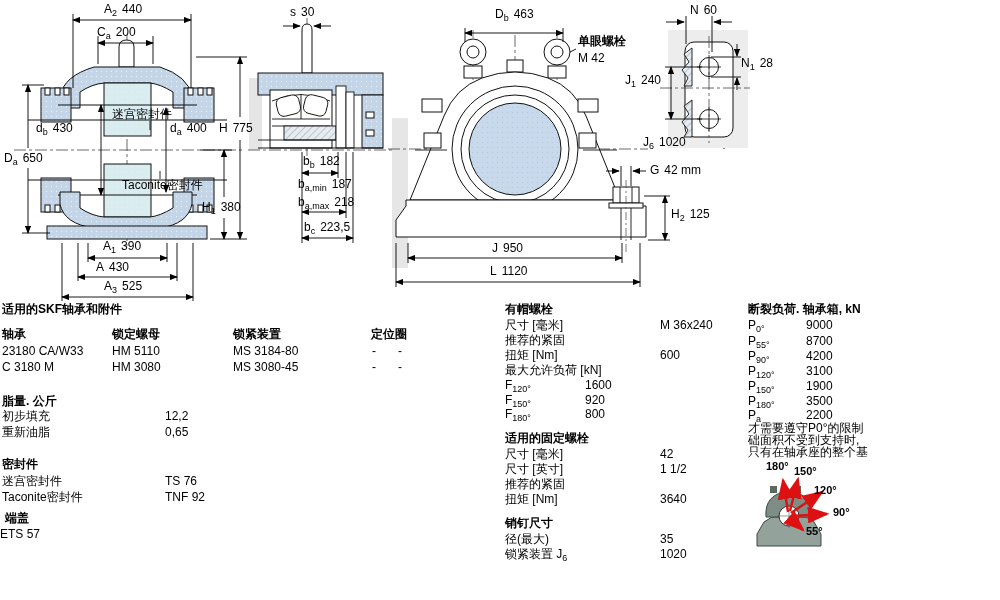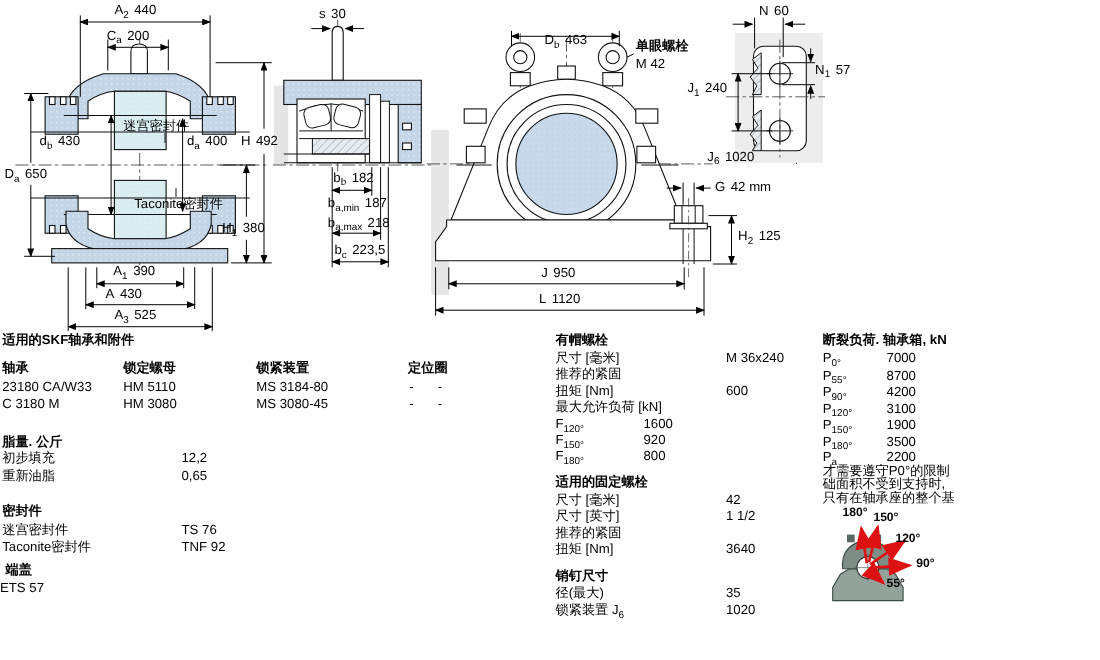--- a/index.html
+++ b/index.html
@@ -259,29 +259,29 @@
       <line x1="791" y1="513" x2="822" y2="492" marker-end="url(#ahr)"></line>
       <line x1="792" y1="516" x2="827" y2="514" marker-end="url(#ahr)"></line>
       <line x1="791" y1="519" x2="803" y2="530" marker-end="url(#ahr)"></line>
     </g>
   </g>
 </svg>
 
 <div class="lbl" style="left:104px;top:3px"><span>A</span><sub>2</sub><span class="val">440</span></div>
 <div class="lbl" style="left:97px;top:26px"><span>C</span><sub>a</sub><span class="val">200</span></div>
 <div class="lbl" style="left:290px;top:6px"><span>s</span><span class="val">30</span></div>
-<div class="lbl" style="left:495px;top:30px"><span>D</span><sub>b</sub><span class="val">463</span></div>
+<div class="lbl" style="left:495px;top:8px"><span>D</span><sub>b</sub><span class="val">463</span></div>
 <div class="lbl b" style="left:578px;top:35px">单眼螺栓</div>
 <div class="lbl" style="left:578px;top:52px">M 42</div>
 <div class="lbl" style="left:690px;top:4px"><span>N</span><span class="val">60</span></div>
-<div class="lbl" style="left:741px;top:57px"><span>N</span><sub>1</sub><span class="val">57</span></div>
+<div class="lbl" style="left:741px;top:57px"><span>N</span><sub>1</sub><span class="val">28</span></div>
 <div class="lbl" style="left:625px;top:74px"><span>J</span><sub>1</sub><span class="val">240</span></div>
 <div class="lbl" style="left:36px;top:122px"><span>d</span><sub>b</sub><span class="val">430</span></div>
 <div class="lbl" style="left:170px;top:122px"><span>d</span><sub>a</sub><span class="val">400</span></div>
-<div class="lbl" style="left:219px;top:122px"><span>H</span><span class="val">492</span></div>
+<div class="lbl" style="left:219px;top:122px"><span>H</span><span class="val">775</span></div>
 <div class="lbl" style="left:112px;top:108px">迷宫密封件</div>
 <div class="lbl" style="left:4px;top:152px"><span>D</span><sub>a</sub><span class="val">650</span></div>
 <div class="lbl" style="left:643px;top:136px"><span>J</span><sub>6</sub><span class="val">1020</span></div>
 <div class="lbl" style="left:650px;top:164px"><span>G</span><span class="val">42 mm</span></div>
 <div class="lbl" style="left:122px;top:179px">Taconite密封件</div>
 <div class="lbl" style="left:671px;top:208px"><span>H</span><sub>2</sub><span class="val">125</span></div>
 <div class="lbl" style="left:202px;top:201px"><span>H</span><sub>1</sub><span class="val">380</span></div>
 <div class="lbl" style="left:303px;top:155px"><span>b</span><sub>b</sub><span class="val">182</span></div>
 <div class="lbl" style="left:298px;top:178px"><span>b</span><sub>a,min</sub><span class="val">187</span></div>
 <div class="lbl" style="left:298px;top:196px"><span>b</span><sub>a,max</sub><span class="val">218</span></div>
@@ -347,21 +347,21 @@
 <div class="lbl" style="left:660px;top:493px">3640</div>
 
 <div class="lbl b" style="left:505px;top:517px">销钉尺寸</div>
 <div class="lbl" style="left:505px;top:533px">径(最大)</div>
 <div class="lbl" style="left:660px;top:533px">35</div>
 <div class="lbl" style="left:505px;top:548px"><span>锁紧装置 J</span><sub>6</sub></div>
 <div class="lbl" style="left:660px;top:548px">1020</div>
 
 <div class="lbl b" style="left:748px;top:303px">断裂负荷. 轴承箱, kN</div>
 <div class="lbl" style="left:748px;top:319px"><span>P</span><sub>0°</sub></div>
-<div class="lbl" style="left:806px;top:319px">7000</div>
+<div class="lbl" style="left:806px;top:319px">9000</div>
 <div class="lbl" style="left:748px;top:335px"><span>P</span><sub>55°</sub></div>
 <div class="lbl" style="left:806px;top:335px">8700</div>
 <div class="lbl" style="left:748px;top:350px"><span>P</span><sub>90°</sub></div>
 <div class="lbl" style="left:806px;top:350px">4200</div>
 <div class="lbl" style="left:748px;top:365px"><span>P</span><sub>120°</sub></div>
 <div class="lbl" style="left:806px;top:365px">3100</div>
 <div class="lbl" style="left:748px;top:380px"><span>P</span><sub>150°</sub></div>
 <div class="lbl" style="left:806px;top:380px">1900</div>
 <div class="lbl" style="left:748px;top:395px"><span>P</span><sub>180°</sub></div>
 <div class="lbl" style="left:806px;top:395px">3500</div>

